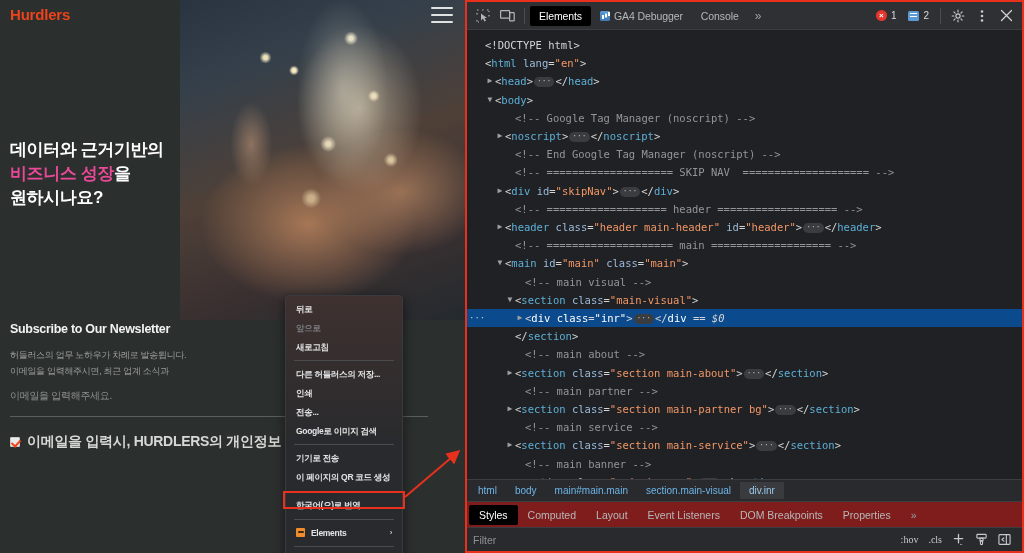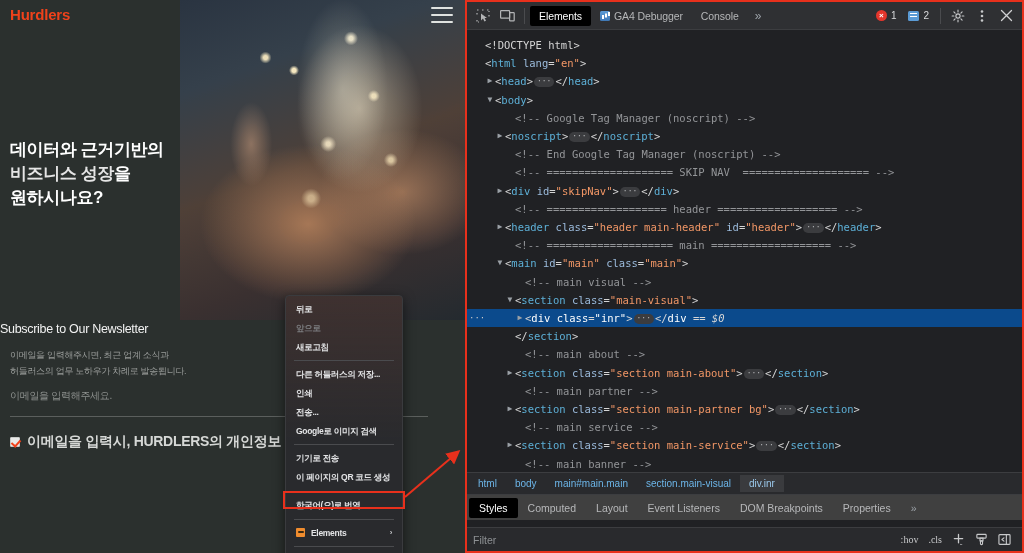--- a/index.html
+++ b/index.html
@@ -63,24 +63,24 @@
     width: 22px; height: 16px;
   }
   .hamburger span {
     display:block; height: 2px; background: #dfe2e0; margin-bottom: 5px; border-radius:1px;
   }
   .hero-head {
     position: absolute; left: 10px; top: 138px;
     font-size: 17px; font-weight: bold; color: #ffffff; line-height: 1.42;
     letter-spacing: -0.4px;
   }
-  .hero-head .accent { color: #e5e5e5; }
+  .hero-head .accent { color: #ec4899; }
   .news-title {
-    position:absolute; left:0; top:322px;
-    font-size: 12.5px; font-weight: normal; color:#f2f2f2; letter-spacing:-0.3px;
+    position:absolute; left:10px; top:322px;
+    font-size: 12.5px; font-weight: bold; color:#f2f2f2; letter-spacing:-0.3px;
   }
   .news-desc {
     position:absolute; left:10px; top:348px;
     font-size: 9px; color:#9a9d9b; line-height:1.75; letter-spacing:-0.3px;
   }
   .email-input {
     position:absolute; left:10px; top:389px; width:418px;
     font-size: 10px; color:#8e918f; letter-spacing:-0.3px;
     padding-bottom:13px; border-bottom:1px solid #5b5f5d;
     background:transparent;
@@ -221,35 +221,34 @@
     display:flex; align-items:center; padding:0 2px;
     border-top:1px solid #3c3d40;
   }
   .crumb {
     font-size:10px; color:#6cb5e8; padding:3px 9px; white-space:nowrap;
   }
   .crumb.active { background:#3a3b3e; color:#9bc9ec; }
 
   
   .dt-subtabs {
-    height:26px; flex:0 0 26px; background:#404040;
+    height:26px; flex:0 0 26px; background:#7f1d1d;
     display:flex; align-items:center; padding:0 2px;
     border-top:1px solid #3c3d40;
   }
   .sub-tab {
     font-size:10.5px; color:#b6b7b9; padding:4px 10px; border-radius:2px; white-space:nowrap;
   }
   .sub-tab.active { background:#000000; color:#ffffff; }
 
   
   .filter-bar {
     height:24px; flex:0 0 24px; background:#292a2d;
     display:flex; align-items:center; padding:0 6px;
     border-top:1px solid #3c3d40;
-    margin-top:7px;
   }
   .filter-input {
     font-size:10.5px; color:#8e9194; flex:1 1 auto;
   }
   .fb-txt { font-family:Liberation Serif, serif; font-size:10px; color:#c8c9cb; padding:0 5px; }
   .fb-ico { color:#c8c9cb; padding:0 5px; display:flex; align-items:center; }
 </style>
 </head>
 <body>
 
@@ -269,22 +268,22 @@
     </div>
 
     <div class="hero-head">
       <div>데이터와 근거기반의</div>
       <div><span class="accent">비즈니스 성장</span><span>을</span></div>
       <div>원하시나요?</div>
     </div>
 
     <div class="news-title">Subscribe to Our Newsletter</div>
     <div class="news-desc">
+      <div>허들러스의 업무 노하우가 차례로 발송됩니다.</div>
       <div>이메일을 입력해주시면, 최근 업계 소식과</div>
-      <div>허들러스의 업무 노하우가 차례로 발송됩니다.</div>
     </div>
 
     <div class="email-input">이메일을 입력해주세요.</div>
 
     <div class="agree-row">
       <span class="cb"></span>
       <span>이메일을 입력시, HURDLERS의 개인정보 이용에 동의됩니다.</span>
     </div>
   </div>
 

